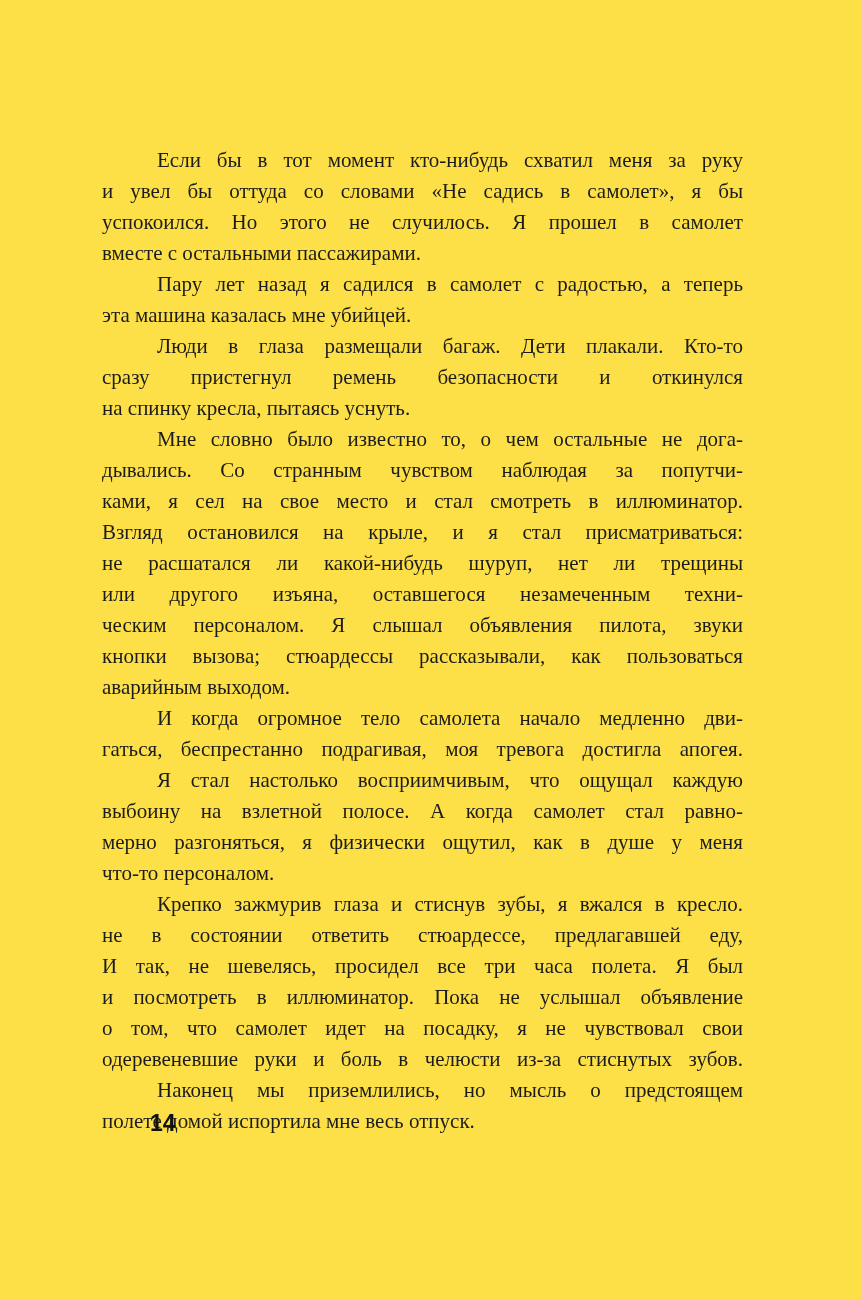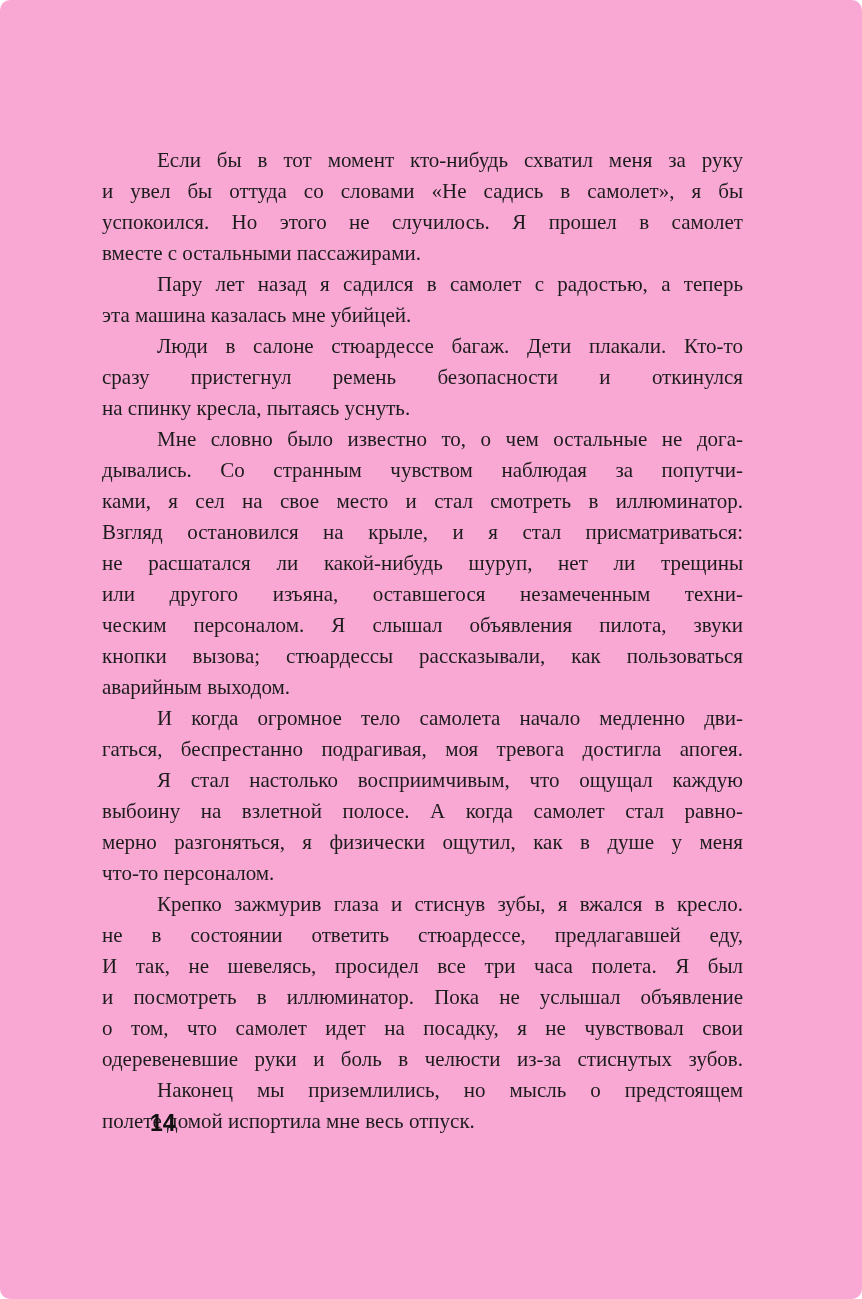--- a/index.html
+++ b/index.html
@@ -4,23 +4,22 @@
 <style>
   html, body {
     margin: 0;
     padding: 0;
     background: #ffffff;
   }
   .page {
     position: relative;
     width: 862px;
     height: 1299px;
-    background: #f9a8d4;
+    background: #fde047;
     overflow: hidden;
-    border-radius: 10px;
   }
   .text-block {
     position: absolute;
     left: 102px;
     top: 145px;
     width: 641px;
     font-family: "Liberation Serif", "DejaVu Serif", serif;
     font-size: 21px;
     line-height: 31px;
     color: #1c1c1c;
@@ -63,21 +62,21 @@
         <div class="line first">Если бы в тот момент кто-нибудь схватил меня за руку</div>
         <div class="line">и увел бы оттуда со словами «Не садись в самолет», я бы</div>
         <div class="line">успокоился. Но этого не случилось. Я прошел в самолет</div>
         <div class="line last">вместе с остальными пассажирами.</div>
       </div>
       <div class="paragraph">
         <div class="line first">Пару лет назад я садился в самолет с радостью, а теперь</div>
         <div class="line last">эта машина казалась мне убийцей.</div>
       </div>
       <div class="paragraph">
-        <div class="line first">Люди в салоне стюардессе багаж. Дети плакали. Кто-то</div>
+        <div class="line first">Люди в глаза размещали багаж. Дети плакали. Кто-то</div>
         <div class="line">сразу пристегнул ремень безопасности и откинулся</div>
         <div class="line last">на спинку кресла, пытаясь уснуть.</div>
       </div>
       <div class="paragraph">
         <div class="line first">Мне словно было известно то, о чем остальные не дога-</div>
         <div class="line">дывались. Со странным чувством наблюдая за попутчи-</div>
         <div class="line">ками, я сел на свое место и стал смотреть в иллюминатор.</div>
         <div class="line">Взгляд остановился на крыле, и я стал присматриваться:</div>
         <div class="line">не расшатался ли какой-нибудь шуруп, нет ли трещины</div>
         <div class="line">или другого изъяна, оставшегося незамеченным техни-</div>

